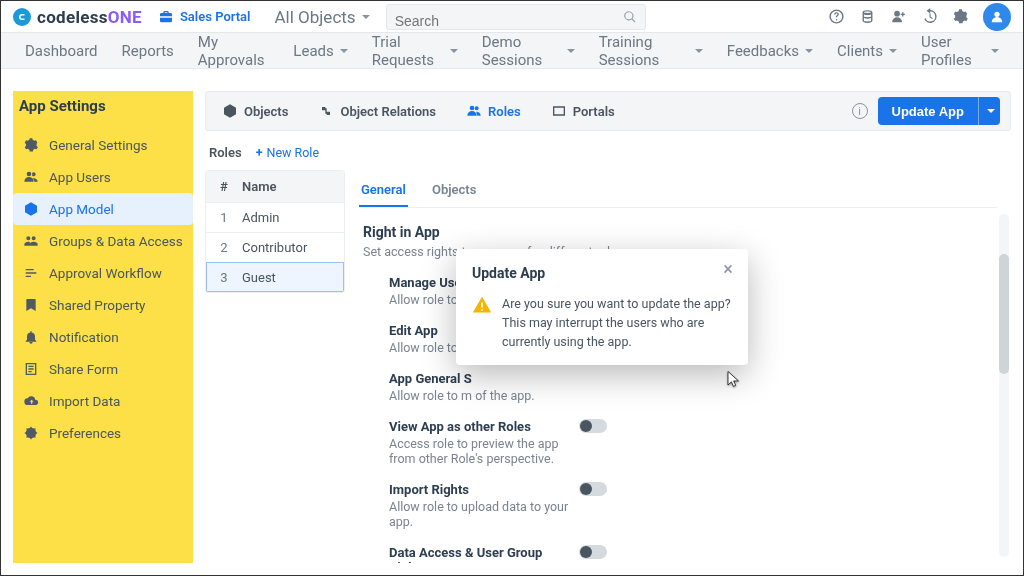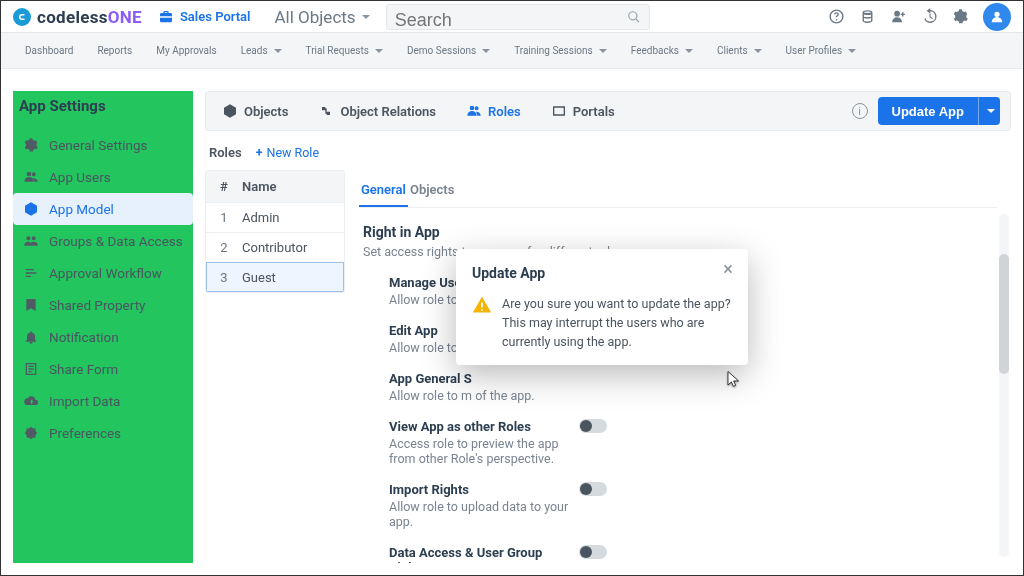--- a/index.html
+++ b/index.html
@@ -8,35 +8,35 @@
   
   .header { height: 32px; background: #fff; border-bottom: 1px solid #e5e8eb; display: flex; align-items: center; padding: 0 12px; gap: 10px; }
   .brand { display:flex; align-items:center; font-weight:700; font-size:17px; color:#2c3e50; letter-spacing:.3px;}
   .brand .b1 { color:#8b5cf6;}
   .brand-icon{width:18px;height:18px;background:#1a9bd7;border-radius:50%;display:inline-flex;align-items:center;justify-content:center;color:#fff;margin-right:6px;}
   .brand-icon svg{width:12px;height:12px;fill:#fff;}
   .app-chip{display:flex;align-items:center;gap:6px;color:#1a73e8;font-weight:600;margin-left:6px;}
   .app-chip svg{width:16px;height:16px;fill:#1a73e8;}
   .obj-select{display:flex;align-items:center;gap:4px;color:#6b7885;margin-left:14px;font-size:17px;}
   .search{flex:0 0 260px; display:flex;align-items:center; background:#f4f5f7;border:1px solid #e5e8eb;border-radius:3px;height:26px;padding:0 8px;color:#98a1ab;margin-left:6px;}
-  .search input{border:none;background:transparent;flex:1;outline:none;font-size:18px;color:#6b7885;margin-top:8px;}
+  .search input{border:none;background:transparent;flex:1;outline:none;font-size:14px;color:#6b7885;margin-top:8px;}
   .search svg{width:14px;height:14px;fill:#9aa3ad;}
   .header-right{margin-left:auto;display:flex;align-items:center;gap:14px;color:#6b7885;}
   .header-right svg{width:17px;height:17px;fill:#6b7885;}
   .avatar{width:28px;height:28px;border-radius:50%;background:#2f88ec;display:flex;align-items:center;justify-content:center;}
   .avatar svg{width:16px;height:16px;fill:#fff;}
 
   
-  .globalnav{height:36px;background:#f4f5f7;border-bottom:1px solid #e8ebee;display:flex;align-items:center;gap:24px;padding:0 24px;color:#6b7885;font-size:10px;}
+  .globalnav{height:36px;background:#f4f5f7;border-bottom:1px solid #e8ebee;display:flex;align-items:center;gap:24px;padding:0 24px;color:#6b7885;font-size:15px;}
   .globalnav .gitem{display:flex;align-items:center;gap:4px;}
   .caret{width:0;height:0;border-left:4px solid transparent;border-right:4px solid transparent;border-top:4px solid #8a94a0;display:inline-block;margin-left:2px;}
 
   
   .body{position:absolute;top:78px;bottom:0;left:0;right:0;display:flex;padding:12px;gap:12px;background:#fff;}
-  .sidebar{width:180px;background:#22c55e;}
+  .sidebar{width:180px;background:#fde047;}
   .sidebar h3{font-size:15px;font-weight:700;color:#2c3e50;padding:6px 6px 14px 6px;}
   .sideitem{display:flex;align-items:center;gap:10px;padding:8px 10px;border-radius:4px;color:#4a5560;font-size:13.5px;cursor:pointer;}
   .sideitem svg{width:16px;height:16px;fill:#505a64;}
   .sideitem.active{background:#e7f1fd;color:#1a73e8;}
   .sideitem.active svg{fill:#1a73e8;}
 
   .main{flex:1;display:flex;flex-direction:column;min-width:0;}
   .tabbar{background:#f4f5f7;border:1px solid #e8ebee;border-radius:3px;height:40px;display:flex;align-items:center;padding:0 10px;gap:18px;}
   .tab{display:flex;align-items:center;gap:6px;font-weight:600;color:#4a5560;padding:4px 6px;}
   .tab svg{width:16px;height:16px;fill:#4a5560;}
@@ -56,21 +56,21 @@
   .rolelist{width:140px;border:1px solid #eceff2;border-radius:3px;overflow:hidden;align-self:flex-start;}
   .rolelist .rhead{display:flex;background:#f4f5f7;font-weight:600;color:#4a5560;}
   .rolelist .rhead .c1{width:36px;text-align:center;padding:8px 0;}
   .rolelist .rhead .c2{flex:1;padding:8px 0;}
   .rolerow{display:flex;border-top:1px solid #eceff2;font-size:13px;}
   .rolerow .c1{width:36px;text-align:center;padding:7px 0;color:#6b7885;}
   .rolerow .c2{flex:1;padding:7px 0;color:#4a5560;}
   .rolerow.sel{background:#eef5fe;outline:1px solid #9cc1ef;outline-offset:-1px;}
 
   .detail{flex:1;padding:0 14px;overflow:hidden;position:relative;}
-  .subtabs{display:flex;border-bottom:1px solid #eceff2;padding:4px 0 0 0;}
+  .subtabs{display:flex;gap:22px;border-bottom:1px solid #eceff2;padding:4px 0 0 0;}
   .subtab{padding:8px 2px;font-size:13px;color:#7a8491;font-weight:600;}
   .subtab.active{color:#1a73e8;border-bottom:2px solid #1a73e8;}
 
   .section{padding:16px 4px 6px 4px;}
   .section h4{font-size:14px;font-weight:700;color:#2c3e50;}
   .section .hint{font-size:12.5px;color:#7a8491;margin-top:4px;}
 
   .perm{display:flex;align-items:flex-start;padding:10px 0 6px 30px;}
   .perm .txt{flex:0 0 180px;}
   .perm .txt .t{font-size:13px;font-weight:700;color:#2c3e50;}

